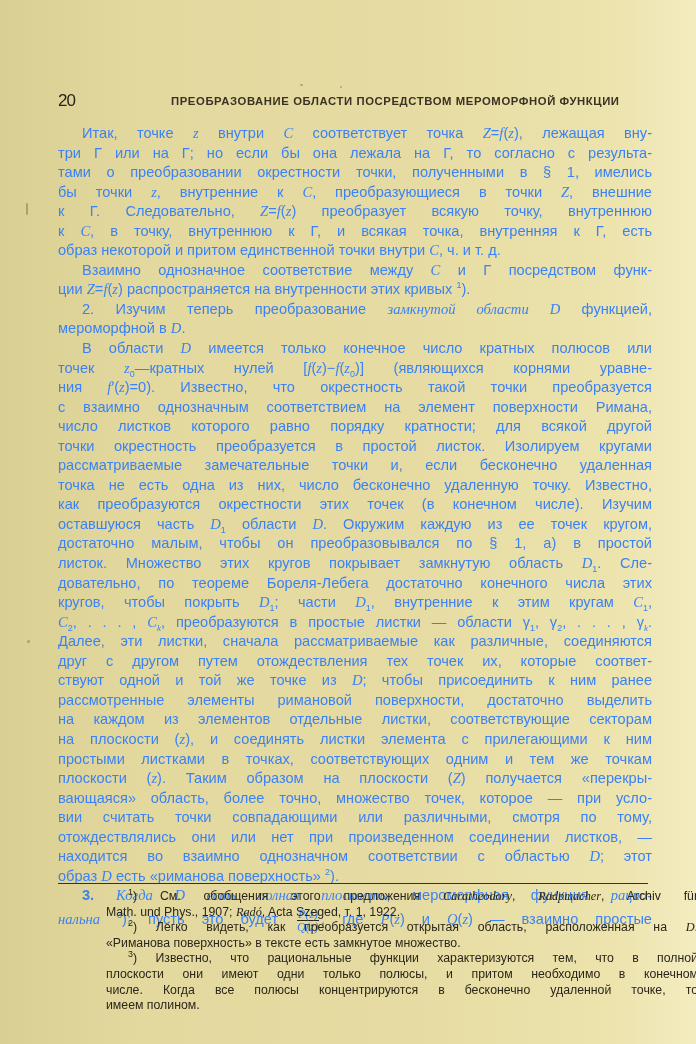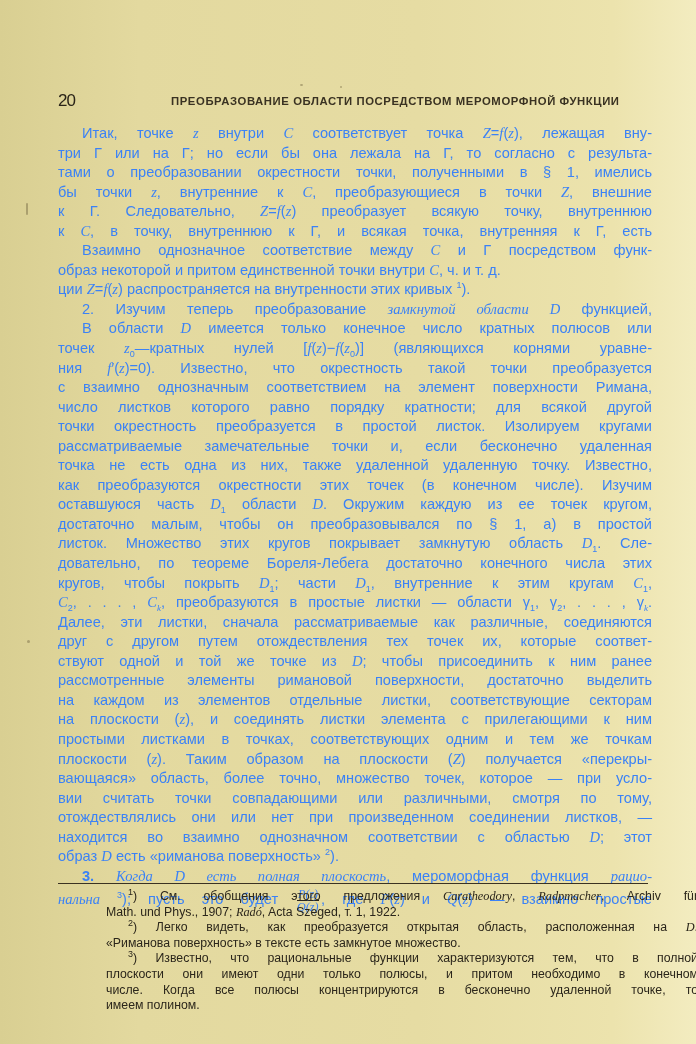--- a/index.html
+++ b/index.html
@@ -45,32 +45,33 @@
     <span class="running-head">ПРЕОБРАЗОВАНИЕ ОБЛАСТИ ПОСРЕДСТВОМ МЕРОМОРФНОЙ ФУНКЦИИ</span>
   </div>
 
   <div class="body-text">
     <span class="line indent">Итак, точке <i>z</i> внутри <i>C</i> соответствует точка <i>Z</i>=<i>f</i>(<i>z</i>), лежащая вну-</span>
     <span class="line">три Γ или на Γ; но если бы она лежала на Γ, то согласно с результа-</span>
     <span class="line">тами о преобразовании окрестности точки, полученными в § 1, имелись</span>
     <span class="line">бы точки <i>z</i>, внутренние к <i>C</i>, преобразующиеся в точки <i>Z</i>, внешние</span>
     <span class="line">к Γ. Следовательно, <i>Z</i>=<i>f</i>(<i>z</i>) преобразует всякую точку, внутреннюю</span>
     <span class="line">к <i>C</i>, в точку, внутреннюю к Γ, и всякая точка, внутренняя к Γ, есть</span>
+    <span class="line last">образ некоторой и притом единственной точки внутри <i>C</i>, ч. и т. д.</span>
     <span class="line indent">Взаимно однозначное соответствие между <i>C</i> и Γ посредством функ-</span>
-    <span class="line last">образ некоторой и притом единственной точки внутри <i>C</i>, ч. и т. д.</span>
     <span class="line last">ции <i>Z</i>=<i>f</i>(<i>z</i>) распространяется на внутренности этих кривых <sup>1</sup>).</span>
     <span class="line indent">2. Изучим теперь преобразование <i>замкнутой области D</i> функцией,</span>
+    <span class="line last">мероморфной в <i>D</i>.</span>
     <span class="line indent">В области <i>D</i> имеется только конечное число кратных полюсов или</span>
     <span class="line">точек <i>z</i><sub>0</sub>—кратных нулей [<i>f</i>(<i>z</i>)−<i>f</i>(<i>z</i><sub>0</sub>)] (являющихся корнями уравне-</span>
     <span class="line">ния <i>f</i>′(<i>z</i>)=0). Известно, что окрестность такой точки преобразуется</span>
     <span class="line">с взаимно однозначным соответствием на элемент поверхности Римана,</span>
     <span class="line">число листков которого равно порядку кратности; для всякой другой</span>
     <span class="line">точки окрестность преобразуется в простой листок. Изолируем кругами</span>
     <span class="line">рассматриваемые замечательные точки и, если бесконечно удаленная</span>
-    <span class="line">точка не есть одна из них, также удаленной удаленную точку. Известно,</span>
+    <span class="line">точка не есть одна из них, число бесконечно удаленную точку. Известно,</span>
     <span class="line">как преобразуются окрестности этих точек (в конечном числе). Изучим</span>
     <span class="line">оставшуюся часть <i>D</i><sub>1</sub> области <i>D</i>. Окружим каждую из ее точек кругом,</span>
     <span class="line">достаточно малым, чтобы он преобразовывался по § 1, а) в простой</span>
     <span class="line">листок. Множество этих кругов покрывает замкнутую область <i>D</i><sub>1</sub>. Сле-</span>
     <span class="line">довательно, по теореме Бореля-Лебега достаточно конечного числа этих</span>
     <span class="line">кругов, чтобы покрыть <i>D</i><sub>1</sub>; части <i>D</i><sub>1</sub>, внутренние к этим кругам <i>C</i><sub>1</sub>,</span>
     <span class="line"><i>C</i><sub>2</sub>, . . . , <i>C</i><sub><i>k</i></sub>, преобразуются в простые листки — области γ<sub>1</sub>, γ<sub>2</sub>, . . . , γ<sub><i>k</i></sub>.</span>
     <span class="line">Далее, эти листки, сначала рассматриваемые как различные, соединяются</span>
     <span class="line">друг с другом путем отождествления тех точек их, которые соответ-</span>
     <span class="line">ствуют одной и той же точке из <i>D</i>; чтобы присоединить к ним ранее</span>

